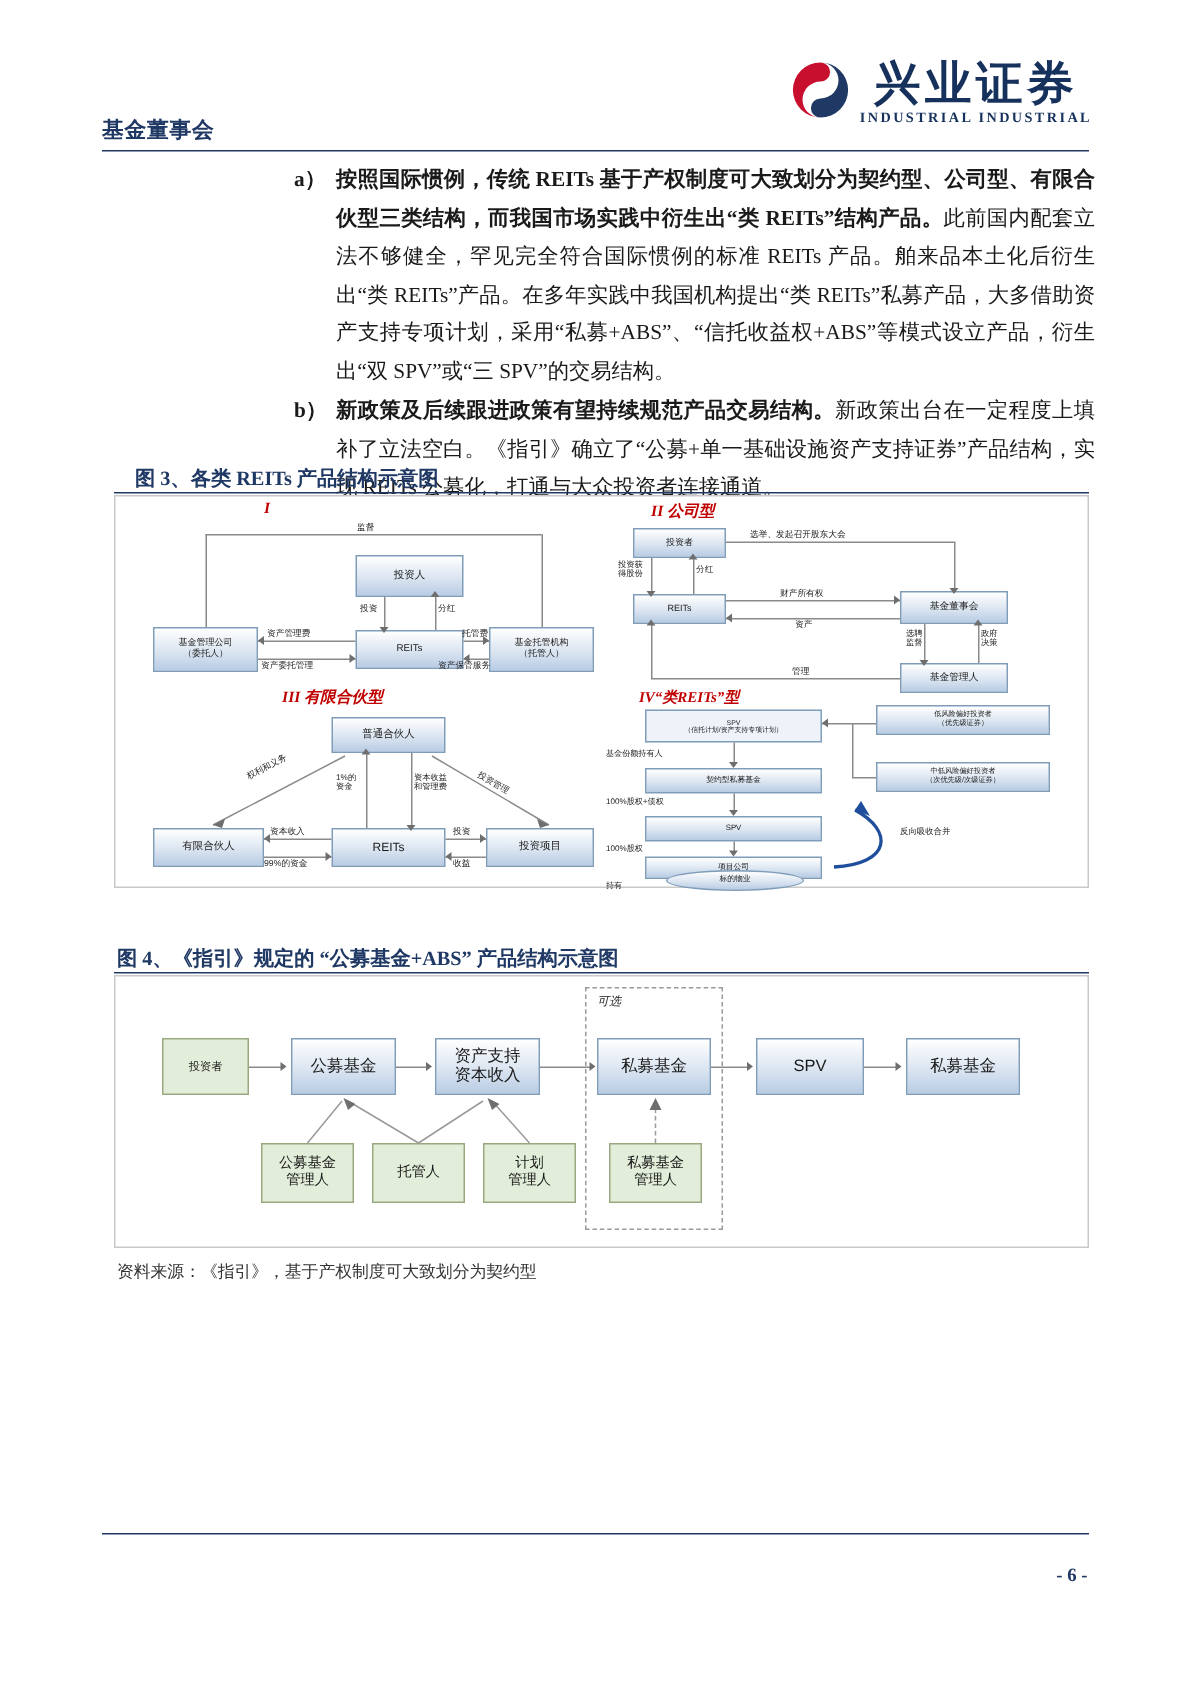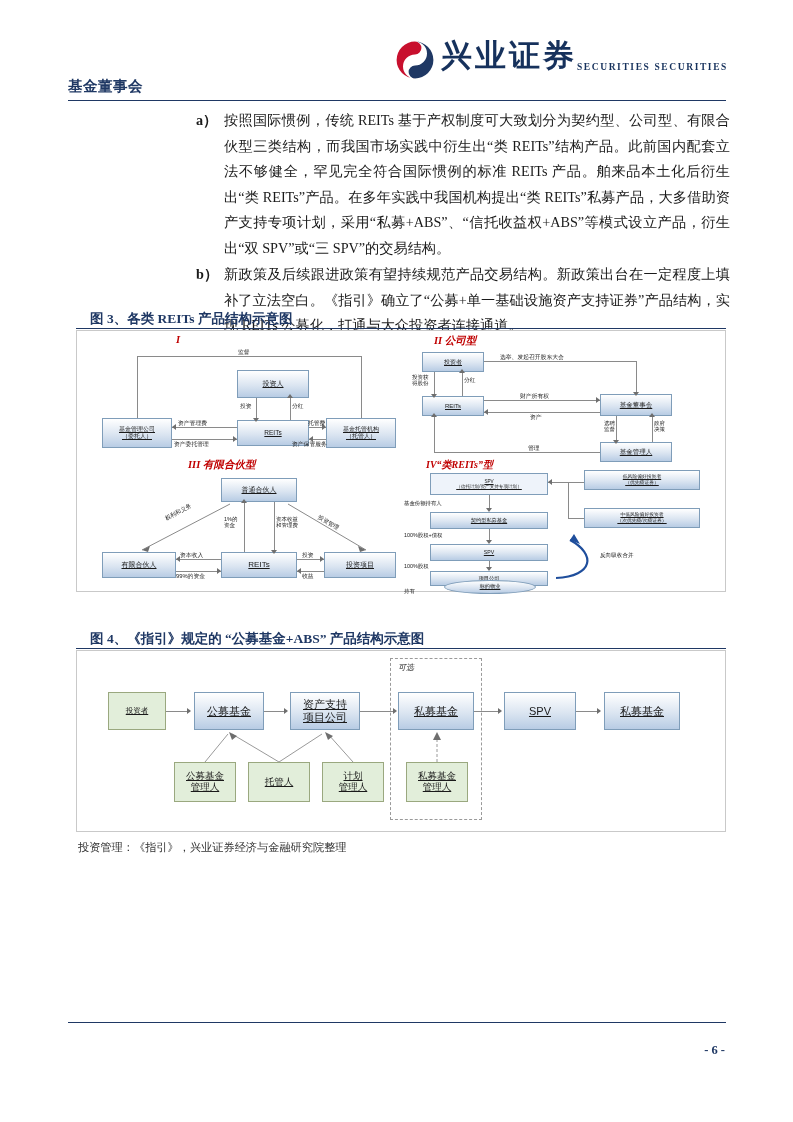--- a/index.html
+++ b/index.html
@@ -50,22 +50,22 @@
     align-items: flex-start;
   }
   .logo-mark {
     width: 40px;
     height: 40px;
     margin-right: 6px;
     flex: none;
   }
   .logo-text-col {
     display: flex;
-    flex-direction: row;
-    align-items: flex-end;
+    flex-direction: column;
+    align-items: center;
   }
   .logo-cn {
     font-family: "Liberation Serif", serif;
     font-weight: bold;
     font-size: 31px;
     line-height: 32px;
     color: #16315c;
     letter-spacing: 3px;
   }
   .logo-en {
@@ -102,21 +102,21 @@
     margin-bottom: 1px;
   }
   .para .marker {
     position: absolute;
     left: 0;
     top: 0;
     font-weight: bold;
     font-size: 14.2px;
   }
   .para b {
-    font-weight: normal;
+    font-weight: bold;
   }
 
   
   .fig-caption {
     position: absolute;
     font-weight: bold;
     font-size: 13.5px;
     color: #1f3864;
     white-space: nowrap;
     margin-left: 14px;
@@ -150,21 +150,20 @@
     border: 1px solid #7f9db9;
     background: linear-gradient(to bottom, #ffffff 0%, #dbe5f1 55%, #b8cce4 100%);
     color: #1a1a1a;
     display: flex;
     align-items: center;
     justify-content: center;
     text-align: center;
     font-family: "Liberation Sans", sans-serif;
     line-height: 1.15;
     overflow: hidden;
-    text-decoration: underline;
   }
   .node.green {
     border: 1px solid #9aa87f;
     background: #e2eeda;
   }
   .node.oval {
     border-radius: 50%;
   }
   .node.plain {
     background: #eef3fa;
@@ -241,21 +240,21 @@
     <div class="header-title">基金董事会</div>
 
     <div class="logo-wrap">
       <svg class="logo-mark" viewBox="0 0 100 100">
         <path d="M50 4 A46 46 0 0 0 50 96 A30 30 0 0 1 50 36 A16 16 0 0 0 50 4 Z" fill="#c8102e"></path>
         <path d="M50 96 A46 46 0 0 0 50 4 A30 30 0 0 1 50 64 A16 16 0 0 0 50 96 Z" fill="#1f3864"></path>
         <circle cx="50" cy="50" r="9" fill="#ffffff"></circle>
       </svg>
       <div class="logo-text-col">
         <div class="logo-cn">兴业证券</div>
-        <div class="logo-en">SECURITIES SECURITIES</div>
+        <div class="logo-en">INDUSTRIAL INDUSTRIAL</div>
       </div>
     </div>
   </div>
   <div class="header-rule"></div>
 
   <div class="body-block">
     <div class="para">
       <span class="marker">a）</span><b>按照国际惯例，传统 REITs 基于产权制度可大致划分为契约型、公司型、有限合伙型三类结构，而我国市场实践中衍生出“类 REITs”结构产品。</b><span>此前国内配套立法不够健全，罕见完全符合国际惯例的标准 REITs 产品。舶来品本土化后衍生出“类 REITs”产品。在多年实践中我国机构提出“类 REITs”私募产品，大多借助资产支持专项计划，采用“私募+ABS”、“信托收益权+ABS”等模式设立产品，衍生出“双 SPV”或“三 SPV”的交易结构。</span>
     </div>
     <div class="para">
@@ -425,33 +424,33 @@
       <path d="M152 120 C 190 118, 192 96, 166 82" fill="none" stroke="#1f4e9c" stroke-width="2.2"></path>
       <polygon points="166,82 176,86 170,76" fill="#1f4e9c"></polygon>
     </svg>
     <div class="lbl" style="left:196px; top:94px; font-size:5.6px;">反向吸收合并</div>
   </div>
 
   <div class="node oval" style="position:absolute; left:444px; top:588px; width:92px; height:0; overflow:visible; border:none; background:none;"></div>
   <div class="node" style="position:absolute; left:444px; top:580px; width:92px; height:14px; border-radius:50%; font-size:5.2px;">标的物业</div>
 
 
-  <div class="fig-caption" style="left:76px; top:630px;text-align:center;">图 4、《指引》规定的 “公募基金+ABS” 产品结构示意图</div>
+  <div class="fig-caption" style="left:64px; top:630px;text-align:center;">图 4、《指引》规定的 “公募基金+ABS” 产品结构示意图</div>
   <div class="fig-rule" style="left:76px; top:648px; width:650px;"></div>
   <div class="fig-box" style="left:76px; top:650px; width:650px; height:182px;"></div>
 
   <div class="diagram" style="left:76px; top:650px; width:650px; height:182px;">
 
     <div class="dash-box" style="left:314px; top:8px; width:92px; height:162px;"></div>
     <div class="lbl" style="left:322px; top:13px; font-size:8px; font-style:italic;">可选</div>
 
     <div class="node green" style="left:32px; top:42px; width:58px; height:38px; font-size:7.5px;">投资者</div>
     <div class="node" style="left:118px; top:42px; width:70px; height:38px; font-size:11px;">公募基金</div>
     <div class="node" style="left:214px; top:42px; width:70px; height:38px; font-size:11px; white-space:pre-line;">资产支持
-项目公司</div>
+资本收入</div>
     <div class="node" style="left:322px; top:42px; width:76px; height:38px; font-size:11px;">私募基金</div>
     <div class="node" style="left:428px; top:42px; width:72px; height:38px; font-size:11px;">SPV</div>
     <div class="node" style="left:528px; top:42px; width:76px; height:38px; font-size:11px;">私募基金</div>
 
     <div class="ln h" style="left:90px; top:61px; width:24px;"></div>
     <div class="arrow r" style="left:111px; top:58px;"></div>
     <div class="ln h" style="left:188px; top:61px; width:22px;"></div>
     <div class="arrow r" style="left:208px; top:58px;"></div>
     <div class="ln h" style="left:284px; top:61px; width:34px;"></div>
     <div class="arrow r" style="left:317px; top:58px;"></div>
@@ -473,18 +472,18 @@
       <line x1="203" y1="112" x2="156" y2="84" stroke="#9a9a9a" stroke-width="1"></line>
       <polygon points="153,82 161,86 156,90" fill="#6e6e6e"></polygon>
       <line x1="203" y1="112" x2="246" y2="84" stroke="#9a9a9a" stroke-width="1"></line>
       <line x1="277" y1="112" x2="252" y2="84" stroke="#9a9a9a" stroke-width="1"></line>
       <polygon points="249,82 257,86 252,90" fill="#6e6e6e"></polygon>
       <line x1="361" y1="112" x2="361" y2="86" stroke="#9a9a9a" stroke-width="1" stroke-dasharray="3 2"></line>
       <polygon points="361,82 365,90 357,90" fill="#6e6e6e"></polygon>
     </svg>
   </div>
 
-  <div class="src-note" style="left:78px; top:840px;">投资管理：《指引》，兴业证券经济与金融研究院整理</div>
+  <div class="src-note" style="left:78px; top:840px;">资料来源：《指引》，基于产权制度可大致划分为契约型</div>
 
   <div class="footer-rule"></div>
   <div class="footer-page">- 6 -</div>
 
 </div>
 
 </body></html>

